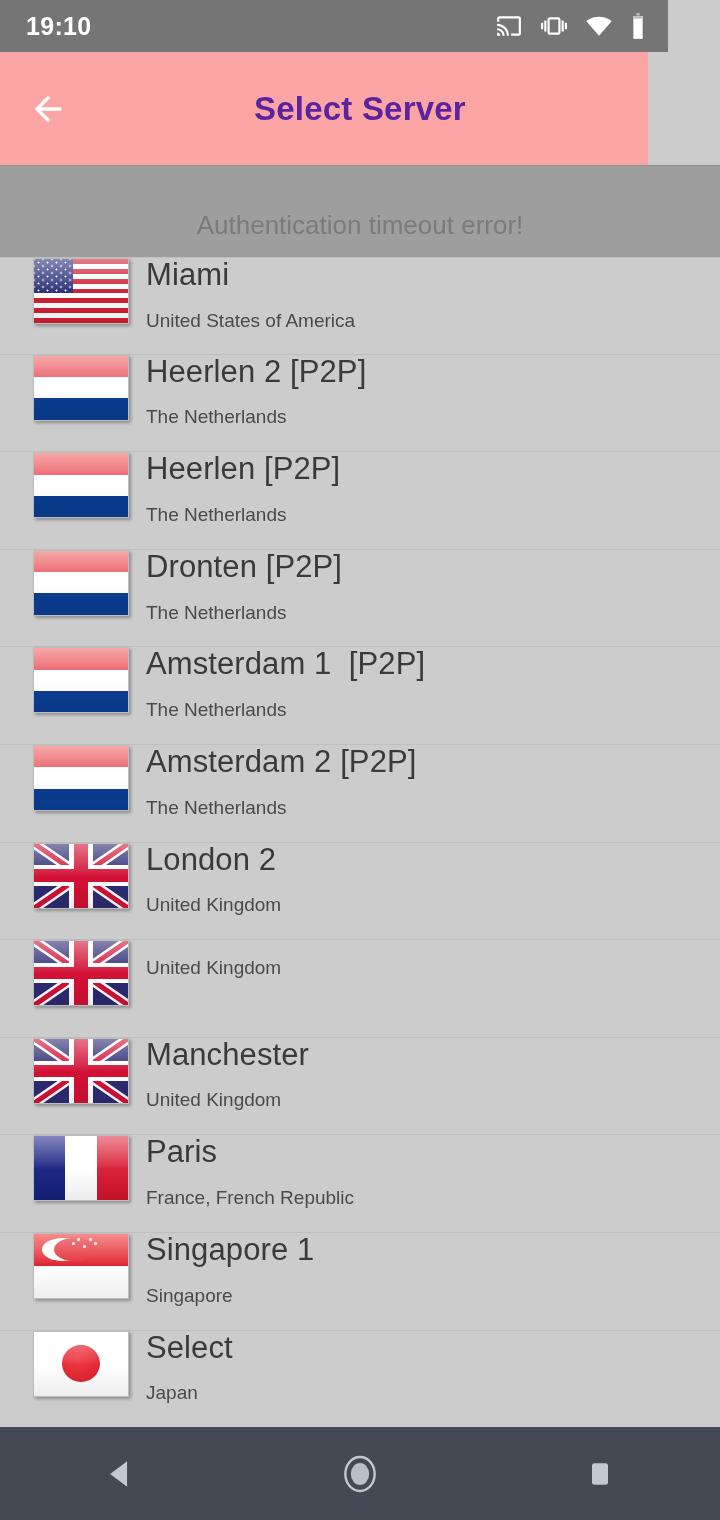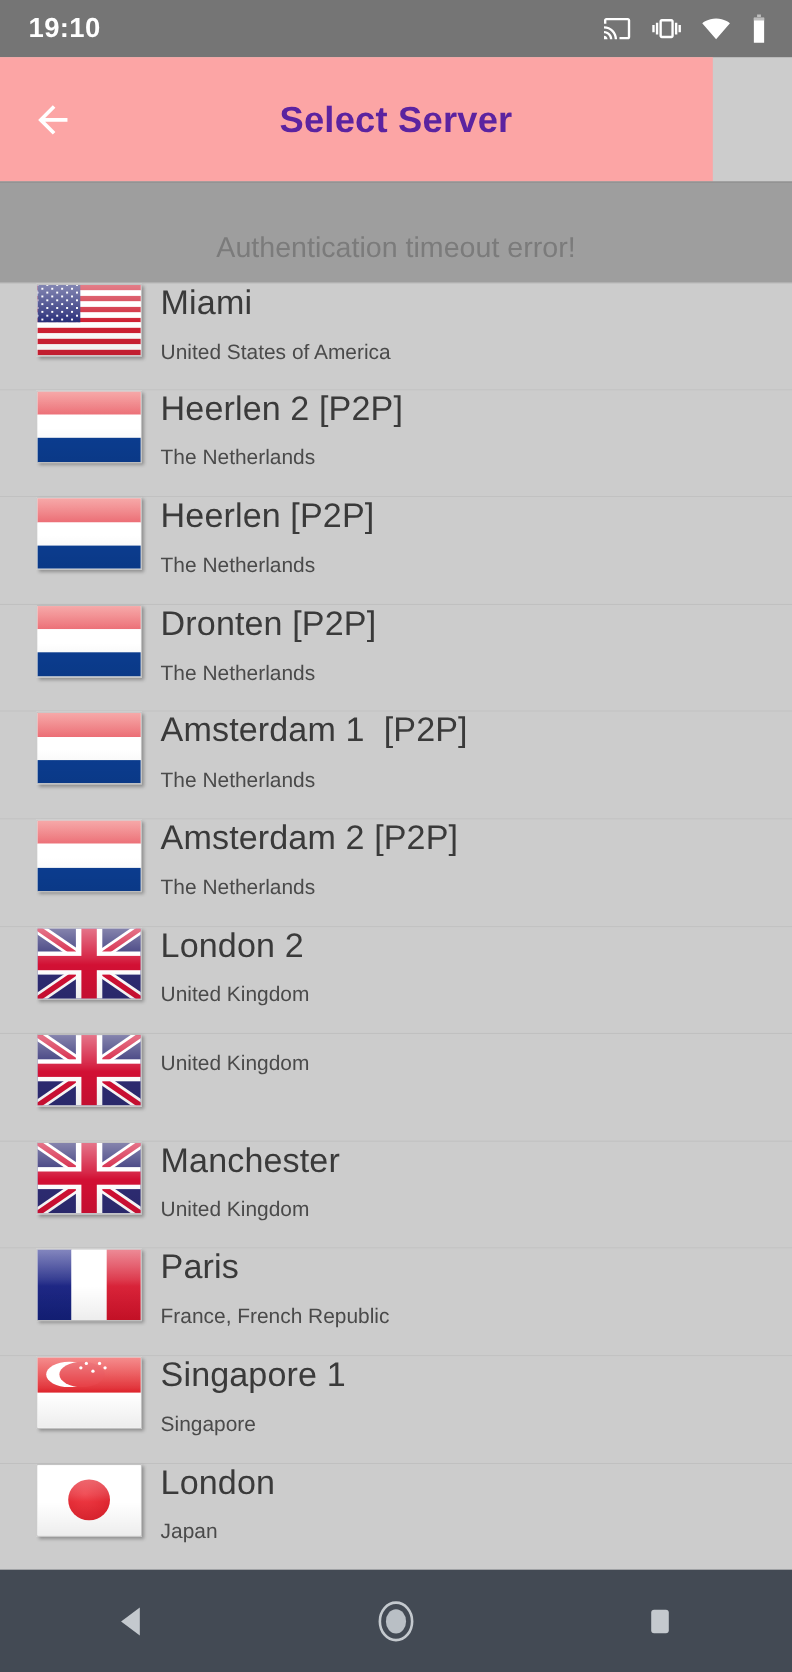--- a/index.html
+++ b/index.html
@@ -6,21 +6,21 @@
   html,body {
     width:720px; height:1520px;
     background:#cccccc;
     font-family:"Liberation Sans", sans-serif;
     overflow:hidden;
   }
   #phone { position:relative; width:720px; height:1520px; background:#cccccc; }
 
   
   .status-bar{
-    position:absolute; top:0; left:0; width:720px; height:52px;
+    position:absolute; top:0; left:0; width:668px; height:52px;
     background:#757575; display:flex; align-items:center;
     padding:0 22px 0 26px;
   }
   .status-clock{ color:#ffffff; font-size:25px; font-weight:700; letter-spacing:.3px; }
   .status-icons{ margin-left:auto; display:flex; align-items:center; gap:17px; }
   .sicon{ display:block; }
 
   
   .app-bar{
     position:absolute; top:52px; left:0; width:648px; height:113px;
@@ -356,21 +356,21 @@
           <div class="country">Singapore</div>
         </div>
       </div>
       <div class="row">
         <div class="flag-wrap">
           <div class="f-jp">
             <div class="sun"></div>
           </div>
         </div>
         <div class="row-text">
-          <div class="city">London</div>
+          <div class="city">Select</div>
           <div class="country">Japan</div>
         </div>
       </div>
     </div>
 
   <div class="nav-bar">
     <div class="nav-btn">
       <svg width="34" height="34" viewBox="0 0 24 24">
         <path fill="#c4c9ce" d="M17 3L5 12l12 9z"></path>
       </svg>

